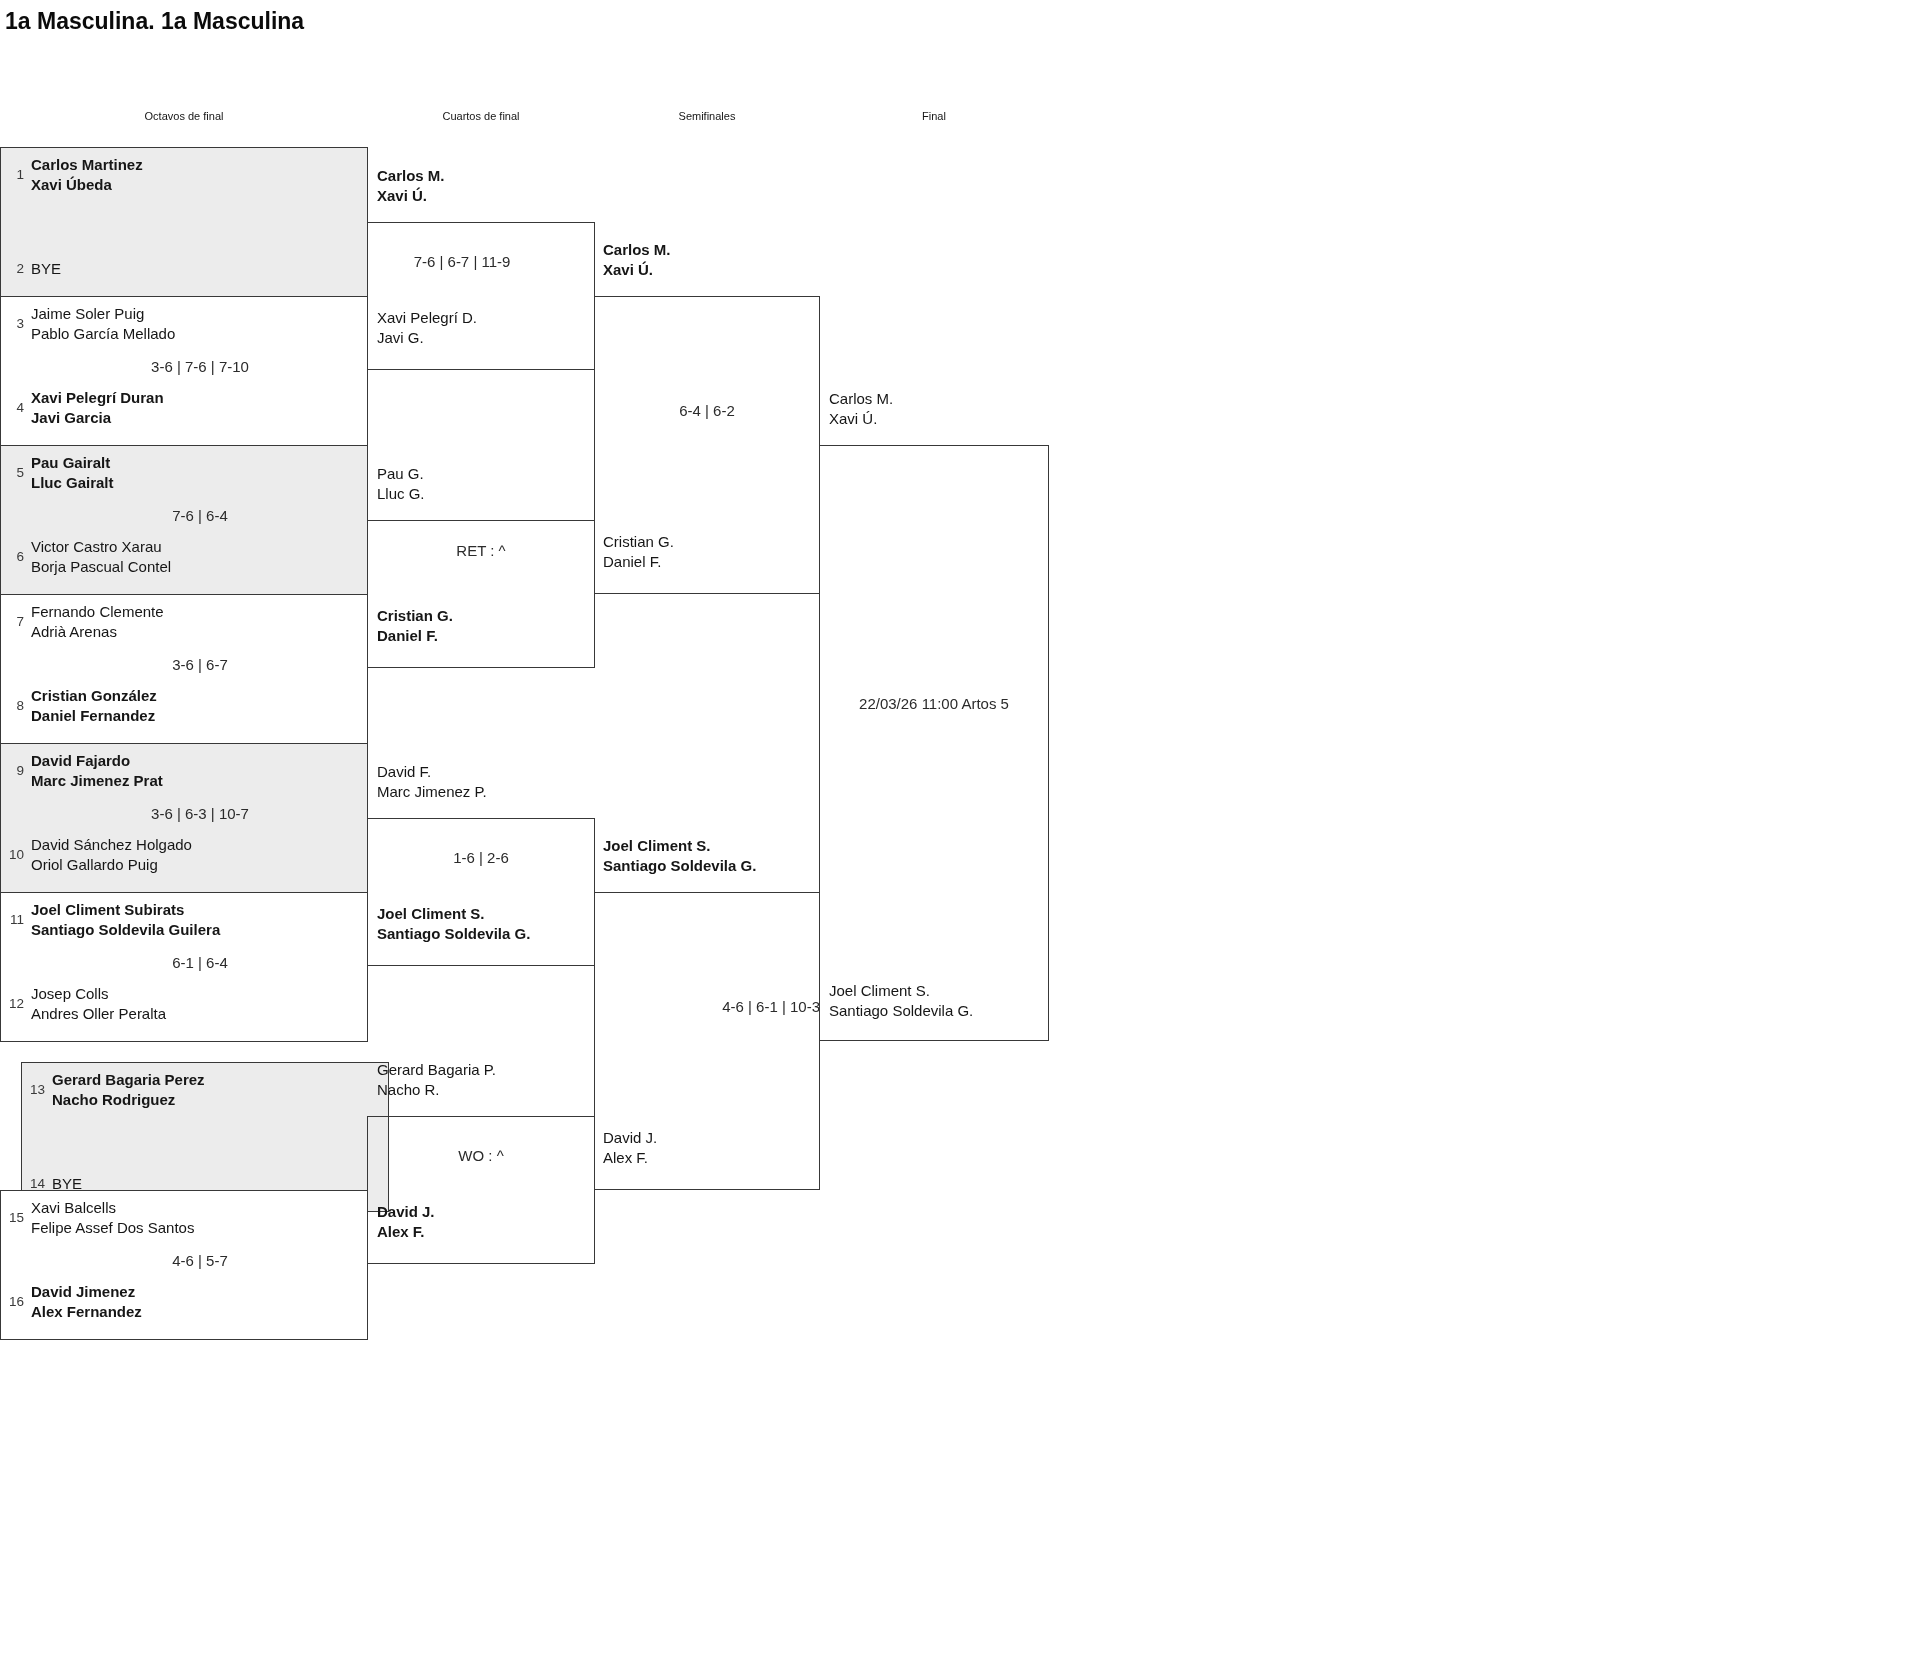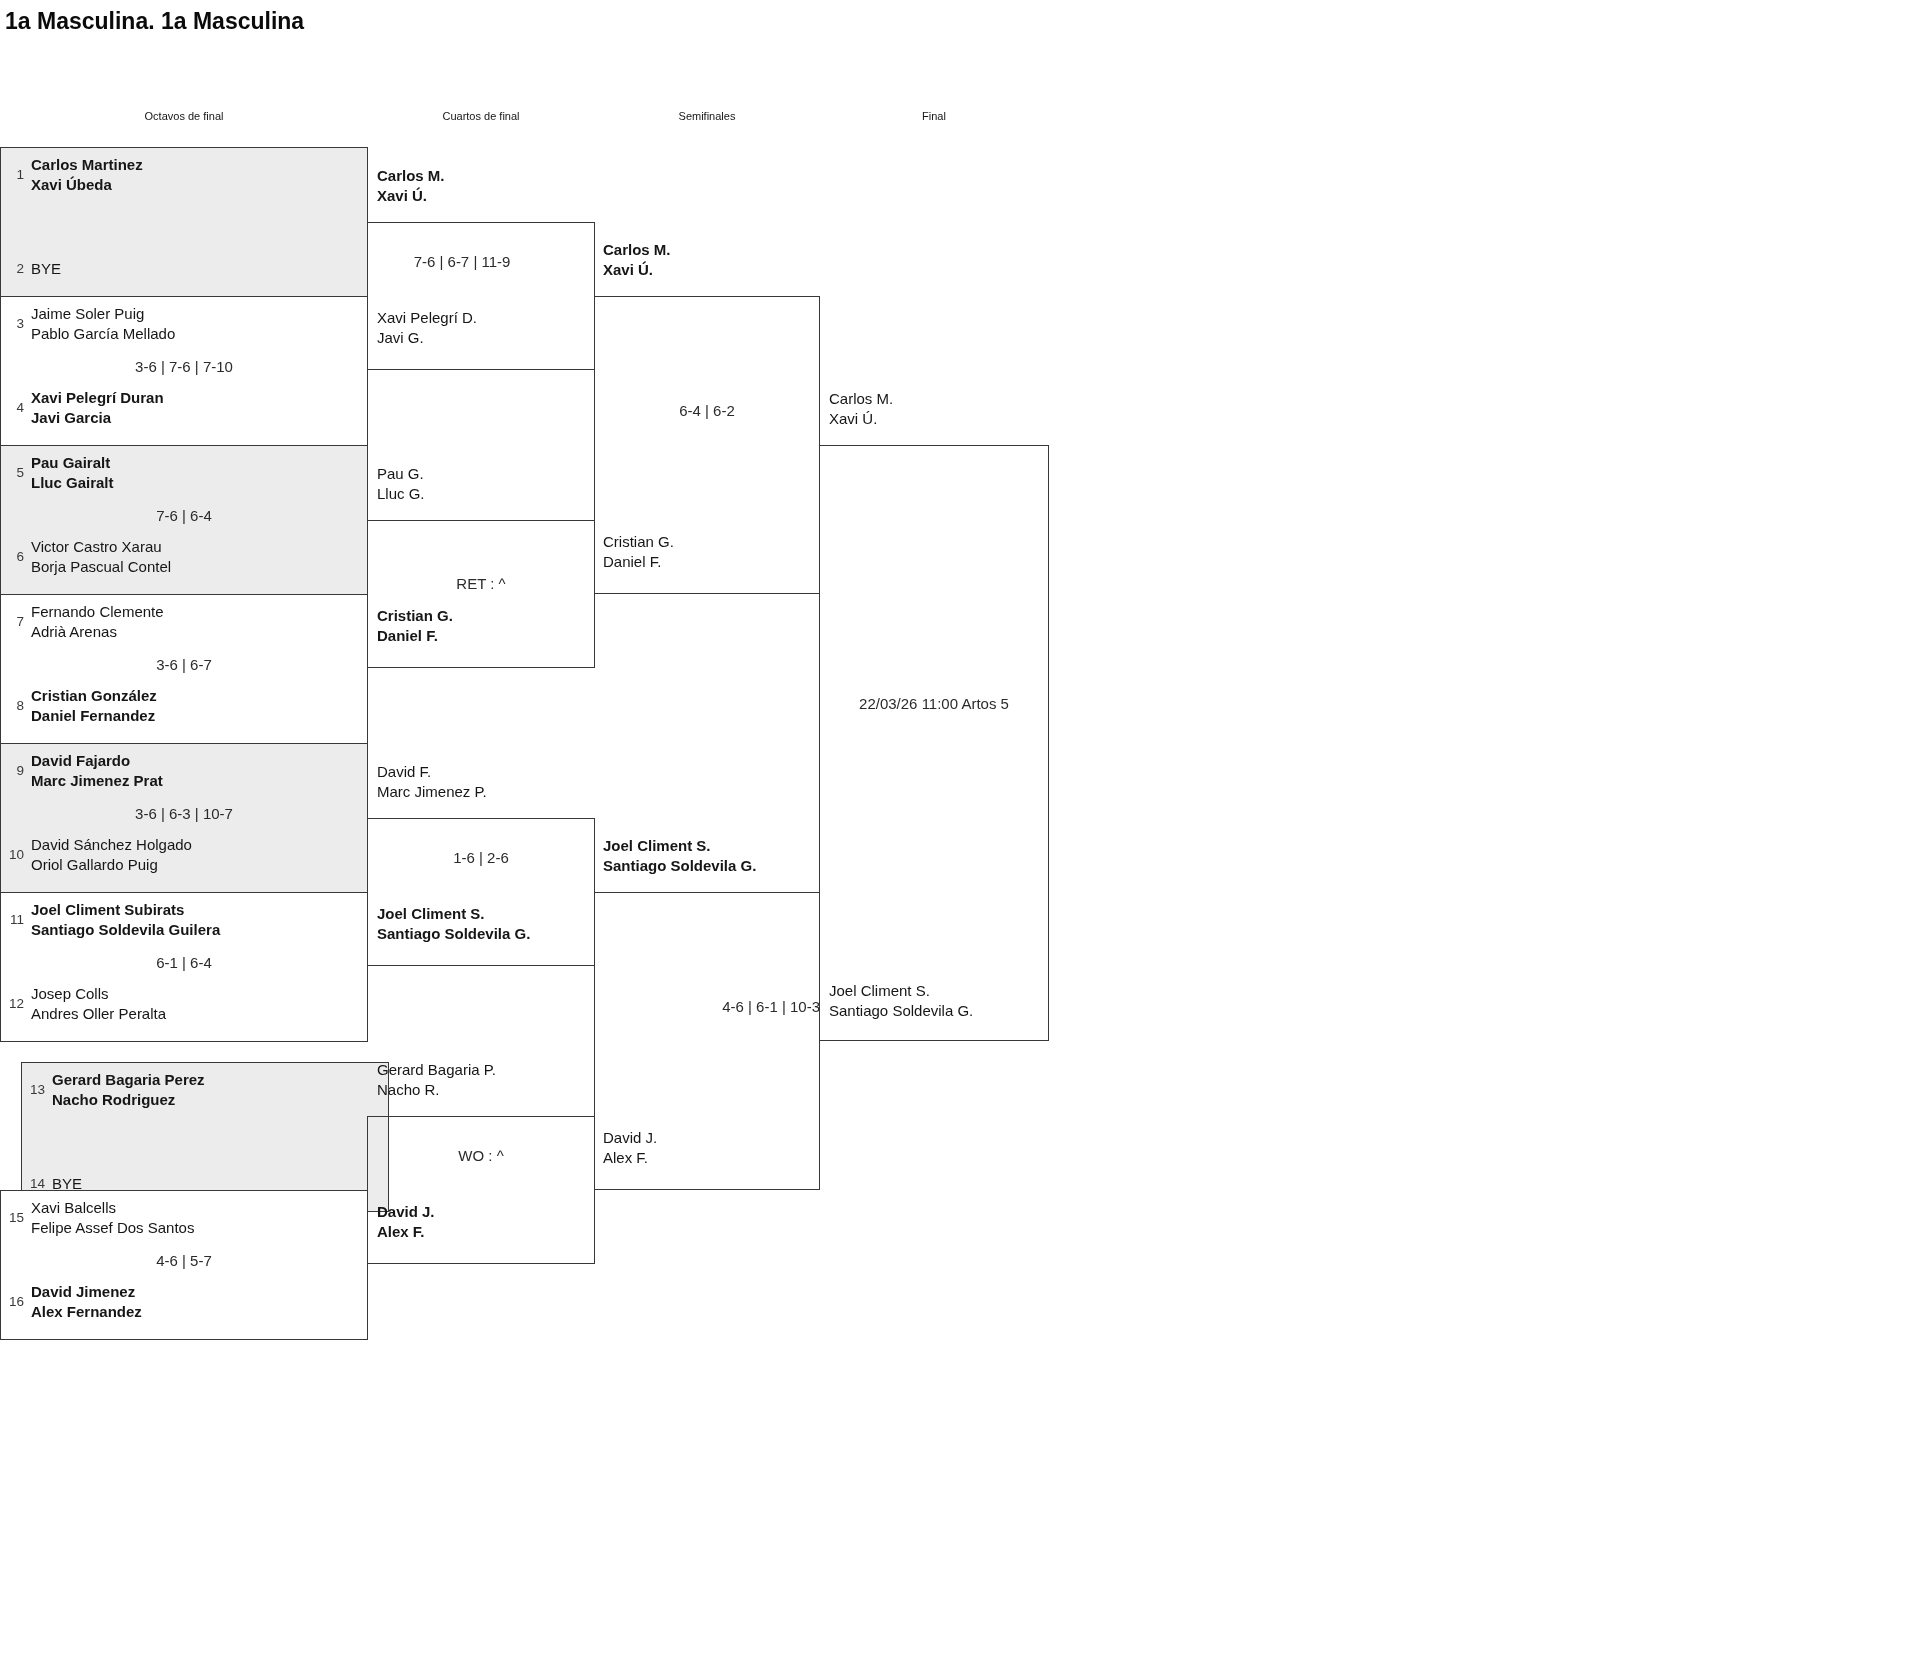--- a/index.html
+++ b/index.html
@@ -10,21 +10,21 @@
   
   .m{position:absolute;left:0;width:368px;height:150px;box-sizing:border-box;
      border:1px solid #383838;background:#ffffff;}
   .m.g{background:#ececec;}
   .trow{position:absolute;left:6px;display:flex;align-items:center;}
   .trow.t1{top:7px;}
   .trow.t2{bottom:18px;}
   .seed{flex:none;width:17px;text-align:right;margin-right:7px;font-size:13.5px;color:#3a3a3a;}
   .nm{font-size:15px;line-height:19.5px;color:#161616;white-space:nowrap;}
   .bold{font-weight:700;}
-  .score{position:absolute;left:0;width:100%;top:61px;text-align:center;font-size:15px;color:#2b2b2b;}
+  .score{position:absolute;left:16px;width:100%;top:61px;text-align:center;font-size:15px;color:#2b2b2b;}
   
   .bx{position:absolute;box-sizing:border-box;border:1px solid #383838;background:transparent;}
   .lbl{position:absolute;font-size:15px;line-height:19.5px;color:#161616;white-space:nowrap;}
   .cscore{position:absolute;text-align:center;font-size:15px;color:#2b2b2b;}
 </style>
 </head>
 <body>
 
 <div id="canvas">
 
@@ -190,21 +190,21 @@
   <div class="lbl" style="left:377px;top:308px;">
     <div>Xavi Pelegrí D.</div>
       <div>Javi G.</div>
   </div>
 
   <div class="lbl" style="left:377px;top:464px;">
     <div>Pau G.</div>
       <div>Lluc G.</div>
   </div>
   <div class="bx" style="left:367px;top:520px;width:228px;height:148px;"></div>
-  <div class="cscore" style="left:367px;width:228px;top:575px;">RET : ^</div>
+  <div class="cscore" style="left:367px;width:228px;top:542px;">RET : ^</div>
   <div class="lbl bold" style="left:377px;top:606px;">
     <div>Cristian G.</div>
       <div>Daniel F.</div>
   </div>
 
   <div class="lbl" style="left:377px;top:762px;">
     <div>David F.</div>
       <div>Marc Jimenez P.</div>
   </div>
   <div class="bx" style="left:367px;top:818px;width:228px;height:148px;"></div>

